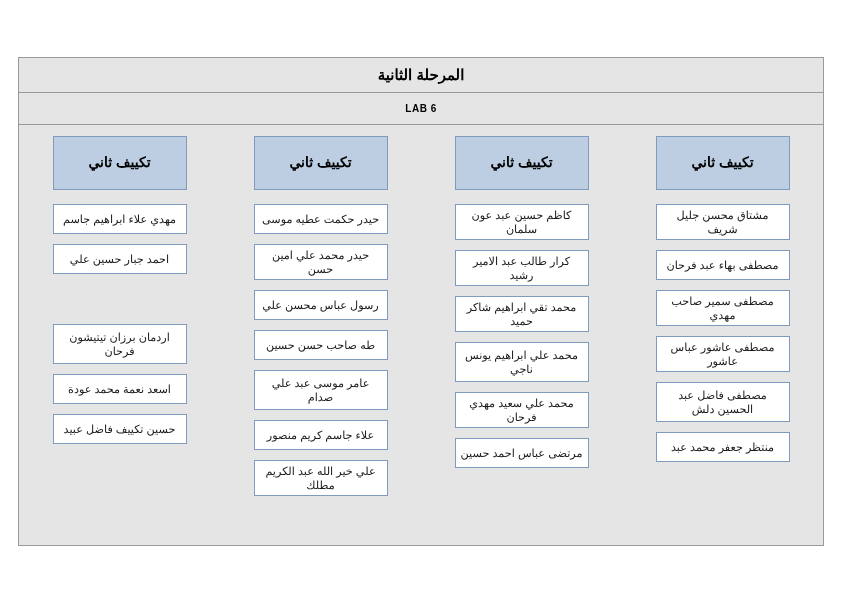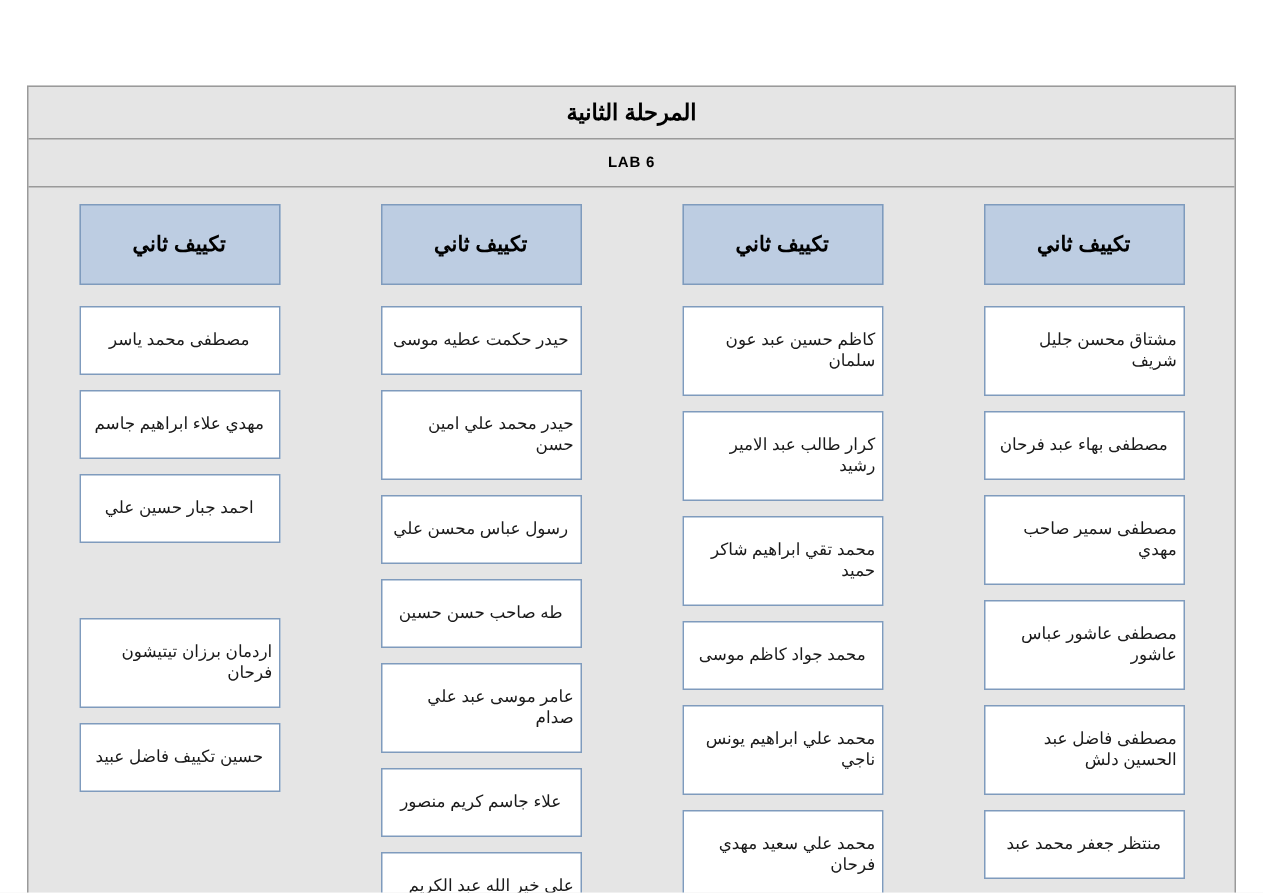--- a/index.html
+++ b/index.html
@@ -65,23 +65,24 @@
   }
   .cell {
     width: 134px;
     min-height: 30px;
     margin: 5px 0;
     border: 1px solid #7f9bbd;
     box-sizing: border-box;
     display: flex;
     align-items: center;
     justify-content: center;
+    text-align: center;
     font-size: 11.2px;
     line-height: 1.25;
-    padding: 15px 4px;
+    padding: 3px 4px;
     background: #ffffff;
     color: #1a1a1a;
   }
   .cell.header {
     background: #bdcde2;
     border: 1px solid #7f9bbd;
     font-size: 14px;
     font-weight: bold;
     min-height: 54px;
     margin-bottom: 9px;
@@ -114,42 +115,41 @@
         <div class="cell">مصطفى عاشور عباس عاشور</div>
         <div class="cell tall">مصطفى فاضل عبد الحسين دلش</div>
         <div class="cell">منتظر جعفر محمد عبد</div>
       </div>
 
       <div class="col">
         <div class="cell header">تكييف ثاني</div>
         <div class="cell">كاظم حسين عبد عون سلمان</div>
         <div class="cell">كرار طالب عبد الامير رشيد</div>
         <div class="cell">محمد تقي ابراهيم شاكر حميد</div>
-        <div class="cell">محمد جواد كاظم موسى</div>
         <div class="cell tall">محمد علي ابراهيم يونس ناجي</div>
         <div class="cell">محمد علي سعيد مهدي فرحان</div>
         <div class="cell">مرتضى عباس احمد حسين</div>
       </div>
 
       <div class="col">
         <div class="cell header">تكييف ثاني</div>
         <div class="cell">حيدر حكمت عطيه موسى</div>
         <div class="cell">حيدر محمد علي امين حسن</div>
         <div class="cell">رسول عباس محسن علي</div>
         <div class="cell">طه صاحب حسن حسين</div>
         <div class="cell tall">عامر موسى عبد علي صدام</div>
         <div class="cell">علاء جاسم كريم منصور</div>
         <div class="cell">علي خير الله عبد الكريم مطلك</div>
       </div>
 
       <div class="col">
         <div class="cell header">تكييف ثاني</div>
-        <div class="cell">مصطفى محمد ياسر</div>
         <div class="cell">مهدي علاء ابراهيم جاسم</div>
         <div class="cell">احمد جبار حسين علي</div>
         <div class="cell empty"></div>
         <div class="cell tall">اردمان برزان تيتيشون فرحان</div>
+        <div class="cell">اسعد نعمة محمد عودة</div>
         <div class="cell">حسين تكييف فاضل عبيد</div>
       </div>
 
     </div>
   </div>
 </div>
 
 </body></html>

